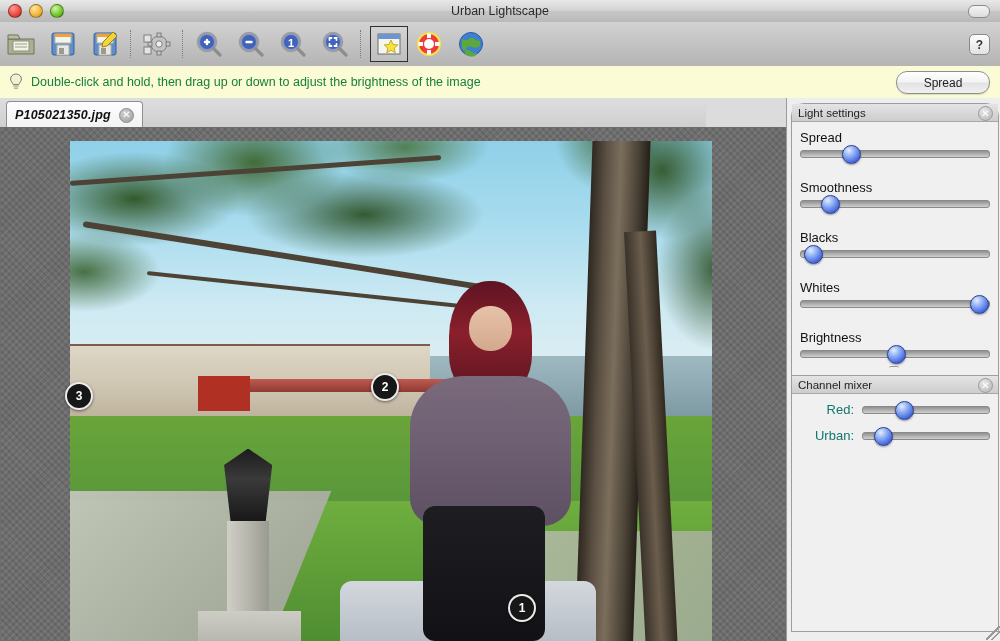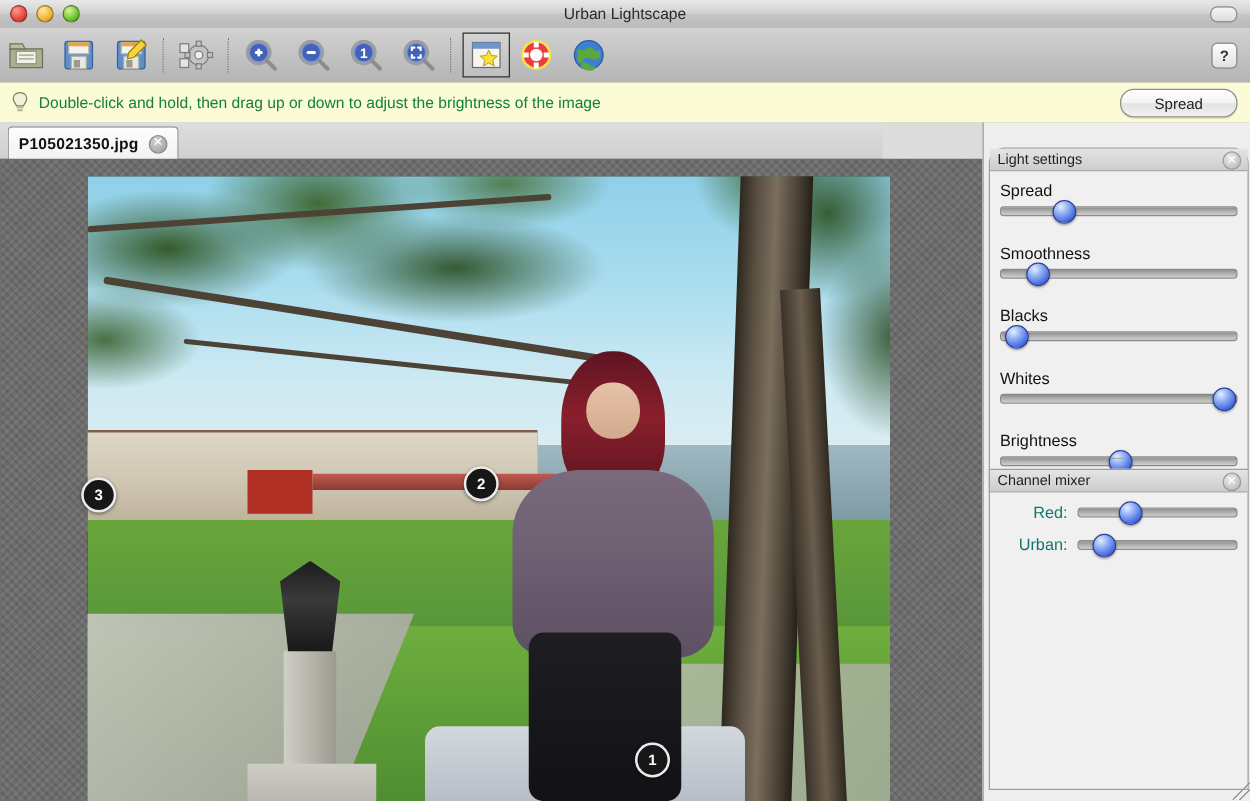--- a/index.html
+++ b/index.html
@@ -81,20 +81,21 @@
 
   
   .doc-area{
     position:absolute;left:0;top:98px;width:786px;height:543px;
     background:#dcdcdc;
   }
   .tabstrip{
     position:absolute;left:0;top:0;width:706px;height:29px;
     background:linear-gradient(to bottom,#dedede,#cfcfcf);
     border-bottom:1px solid #8f8f8f;
+    font-style:italic;
   }
   .tab{
     position:absolute;left:6px;top:3px;height:26px;
     background:linear-gradient(to bottom,#fdfdfd,#f2f2f2);
     border:1px solid #8f8f8f;border-bottom:none;
     border-radius:4px 4px 0 0;
     display:flex;align-items:center;padding:0 8px;
   }
   .tab-label{font-size:12.5px;font-weight:bold;color:#111;letter-spacing:.2px;}
   .tab-close{
@@ -451,21 +452,21 @@
       <div id="markers">
           <div class="marker" style="left: 508px; top: 467px;">1</div>
           <div class="marker" style="left: 371px; top: 246px;">2</div>
           <div class="marker" style="left: 65px; top: 255px;">3</div>
         </div>
     </div>
   </div>
 
   <div class="inspector">
 
-    <div class="panel" style="top:20px;border-radius:13px;">
+    <div class="panel" style="top:5px;border-radius:13px;">
       <div class="panel-head">
         <span class="panel-title">Light settings</span>
         <span class="panel-x">✕</span>
       </div>
       <div class="panel-body" id="light-body">
           <div class="slider-row">
             <div class="slider-label">Spread</div>
             <div class="track">
               <div class="thumb" style="left: 26%;"></div>
             </div>

